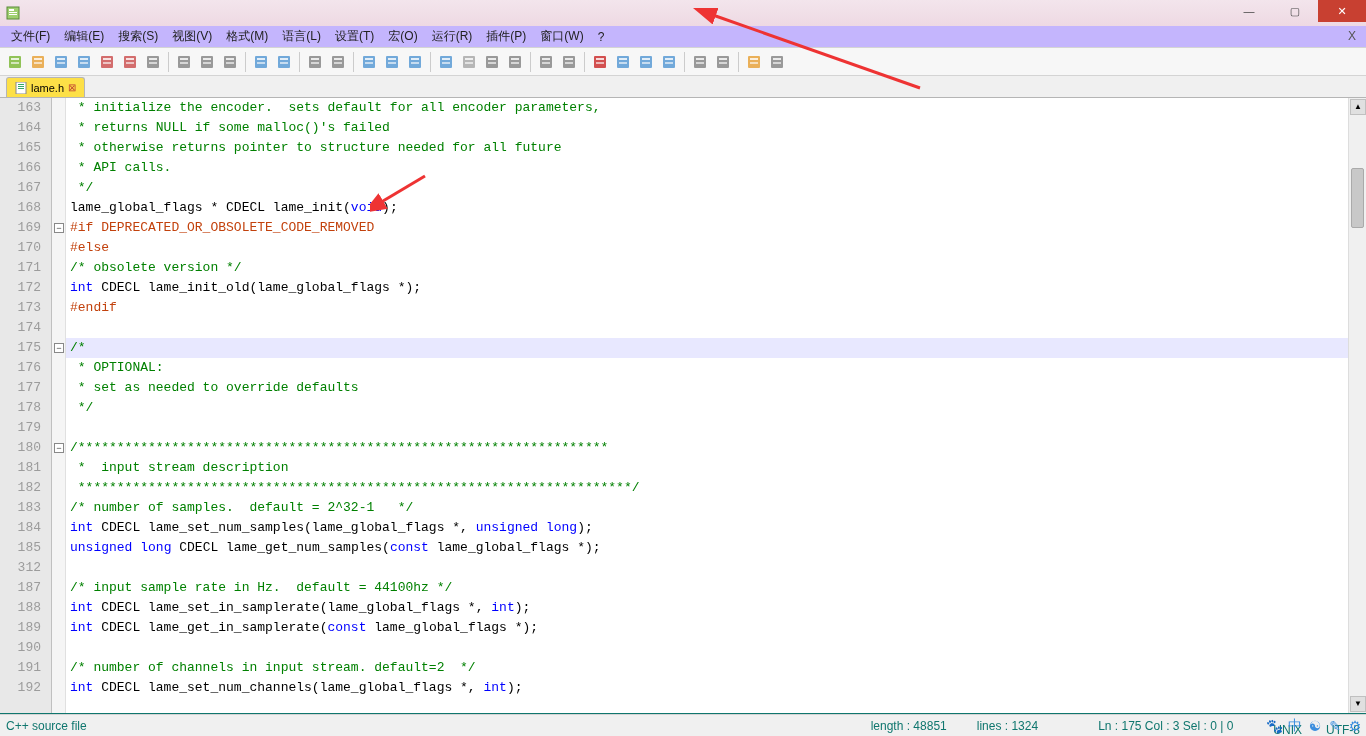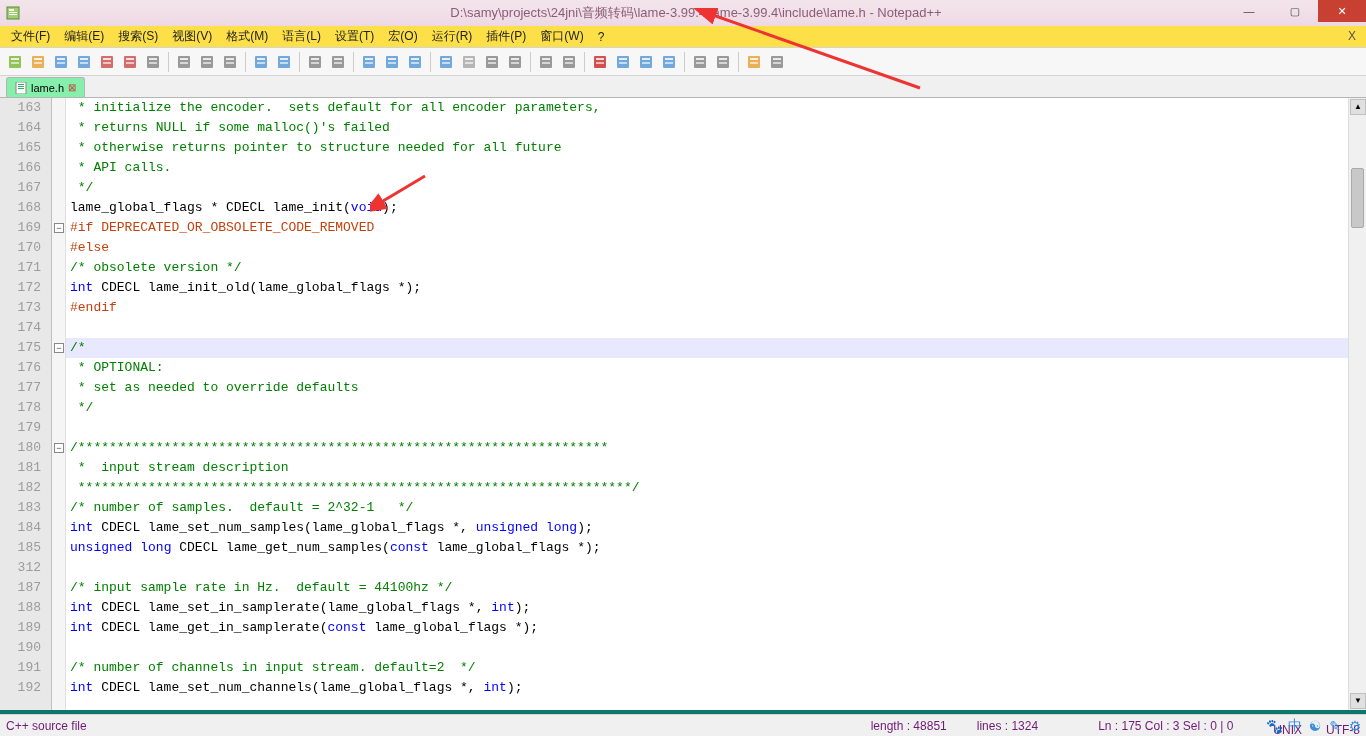--- a/index.html
+++ b/index.html
@@ -3,64 +3,63 @@
 <meta charset="utf-8">
 <style>
 * { margin: 0; padding: 0; box-sizing: border-box; }
 body { font-family: "Segoe UI", Tahoma, sans-serif; font-size: 12px; background: #fff; width: 1366px; height: 736px; overflow: hidden; }
 .titlebar { height: 26px; background: linear-gradient(#f3e5ec, #eed9e3); display: flex; align-items: center; position: relative; }
 .titlebar .icon-slot { width: 26px; display:flex; align-items:center; justify-content:center;}
 .titlebar .title { flex: 1; text-align: center; color: #8b5c7a; font-size: 13px; white-space: nowrap; overflow: hidden; }
 .winbtns { position: absolute; right: 0; top: 0; display: flex; }
 .winbtn { width: 46px; height: 22px; display: flex; align-items: center; justify-content: center; font-family: sans-serif; font-size: 11px; color: #444; cursor: default; }
 .winbtn.close { background: #c84031; color: #fff; width: 48px; }
-.menubar { height: 22px; background: #fde047; border-bottom: 1px solid #d4d4d4; display: flex; align-items: center; padding: 0 4px; position: relative; }
+.menubar { height: 22px; background: #c4b5fd; border-bottom: 1px solid #d4d4d4; display: flex; align-items: center; padding: 0 4px; position: relative; }
 .menubar .mi { padding: 2px 7px; font-size: 12px; color: #222; }
 .menubar .closeX { position: absolute; right: 10px; top: 3px; font-size: 12px; color: #555; }
 .toolbar { height: 28px; background: #f7f7f7; border-bottom: 1px solid #d4d4d4; display: flex; align-items: center; padding: 0 4px; gap: 1px; }
 .tbtn { width: 22px; height: 22px; display: inline-flex; align-items: center; justify-content: center; border-radius: 2px; }
 .tsep { width: 1px; height: 20px; background: #ccc; margin: 0 3px; }
 .tabbar { height: 22px; background: #f0f0f0; border-bottom: 1px solid #b5b5b5; display: flex; align-items: flex-end; padding-left: 6px; }
-.tab { background: #86efac; border: 1px solid #b5b5b5; border-bottom: none; padding: 2px 8px; font-size: 11px; display: flex; align-items: center; gap: 4px; border-radius: 3px 3px 0 0; height: 20px; }
+.tab { background: #fde047; border: 1px solid #b5b5b5; border-bottom: none; padding: 2px 8px; font-size: 11px; display: flex; align-items: center; gap: 4px; border-radius: 3px 3px 0 0; height: 20px; }
 .tab .dot { width: 12px; height: 12px; display:inline-flex; align-items:center; justify-content:center; color:#3a6; font-weight:bold; font-size:10px;}
-.editor { height: 616px; display: flex; position: relative; border-bottom: 4px solid #0f766e; }
+.editor { height: 616px; display: flex; position: relative; border-bottom: 1px solid #0f766e; }
 .gutter { width: 52px; background: #e8e8e8; border-right: 1px solid #c0c0c0; font-family: Consolas, "Courier New", monospace; font-size: 13px; color: #9c9c9c; text-align: right; }
 .gutter div { height: 20px; line-height: 20px; padding-right: 10px; }
 .foldcol { width: 14px; background: #f5f5f5; border-right: 1px solid #e0e0e0; position: relative; }
 .foldmark { position: absolute; left: 2px; width: 10px; height: 10px; border: 1px solid #888; background: #fff; font-size: 9px; line-height: 8px; text-align: center; color: #444; }
 .code { flex: 1; font-family: Consolas, "Courier New", monospace; font-size: 13px; white-space: pre; overflow: hidden; }
 .code .row { height: 20px; line-height: 20px; padding-left: 4px; }
 .code .row.curr { background: #e8e8ff; }
 .c-comm { color: #008000; }
 .c-pre { color: #c2410c; }
 .c-kw { color: #0000ff; }
 .scrollbar { width: 18px; background: #f0f0f0; border-left: 1px solid #ddd; position: relative; }
 .scrollbtn { width: 16px; height: 16px; background: #e0e0e0; border: 1px solid #c0c0c0; margin: 1px; position: absolute; font-size: 8px; text-align: center; line-height: 14px; }
 .scrollthumb { position: absolute; left: 2px; width: 13px; background: #c8c8c8; border: 1px solid #aaa; border-radius: 2px; }
-.statusbar { height: 22px; background: #f0f0f0; border-top: 1px solid #d4d4d4; display: flex; align-items: center; font-size: 12px; color: #701a75; }
+.statusbar { height: 22px; background: #f0f0f0; border-top: 1px solid #d4d4d4; display: flex; align-items: center; font-size: 12px; color: #0f766e; }
 .sb-left { padding-left: 6px; }
 .sb-mid { margin-left: auto; display:flex; gap: 30px; }
 .sb-right { display:flex; gap: 24px; padding: 0 6px 0 40px; margin-top: 8px; }
 .tray { position:absolute; right:2px; bottom:1px; display:flex; gap:2px;}
 .tray span{ width:18px; height:18px; display:inline-flex; align-items:center; justify-content:center; font-size:14px;}
 svg.arrow { position: absolute; pointer-events: none; }
 </style>
 </head>
 <body>
 
 <div class="titlebar">
   <span class="icon-slot">
     <svg width="14" height="14">
         <rect x="1" y="1" width="12" height="12" fill="#9fcf6f" stroke="#5a8a3a"></rect>
         <rect x="3" y="3" width="5" height="2" fill="#fff"></rect>
         <rect x="3" y="6" width="8" height="1" fill="#fff"></rect>
         <rect x="3" y="8" width="8" height="1" fill="#fff"></rect>
       </svg>
   </span>
-  <div class="title">D:\samy\projects\24jni\音频转码\lame-3.99.4\lame-3.99.4\include\lame.h - Notepad++</div>
   <div class="winbtns">
     <div class="winbtn">—</div>
     <div class="winbtn">▢</div>
     <div class="winbtn close">✕</div>
   </div>
 </div>
 
 <div class="menubar">
 
   <span class="mi">文件(F)</span>

